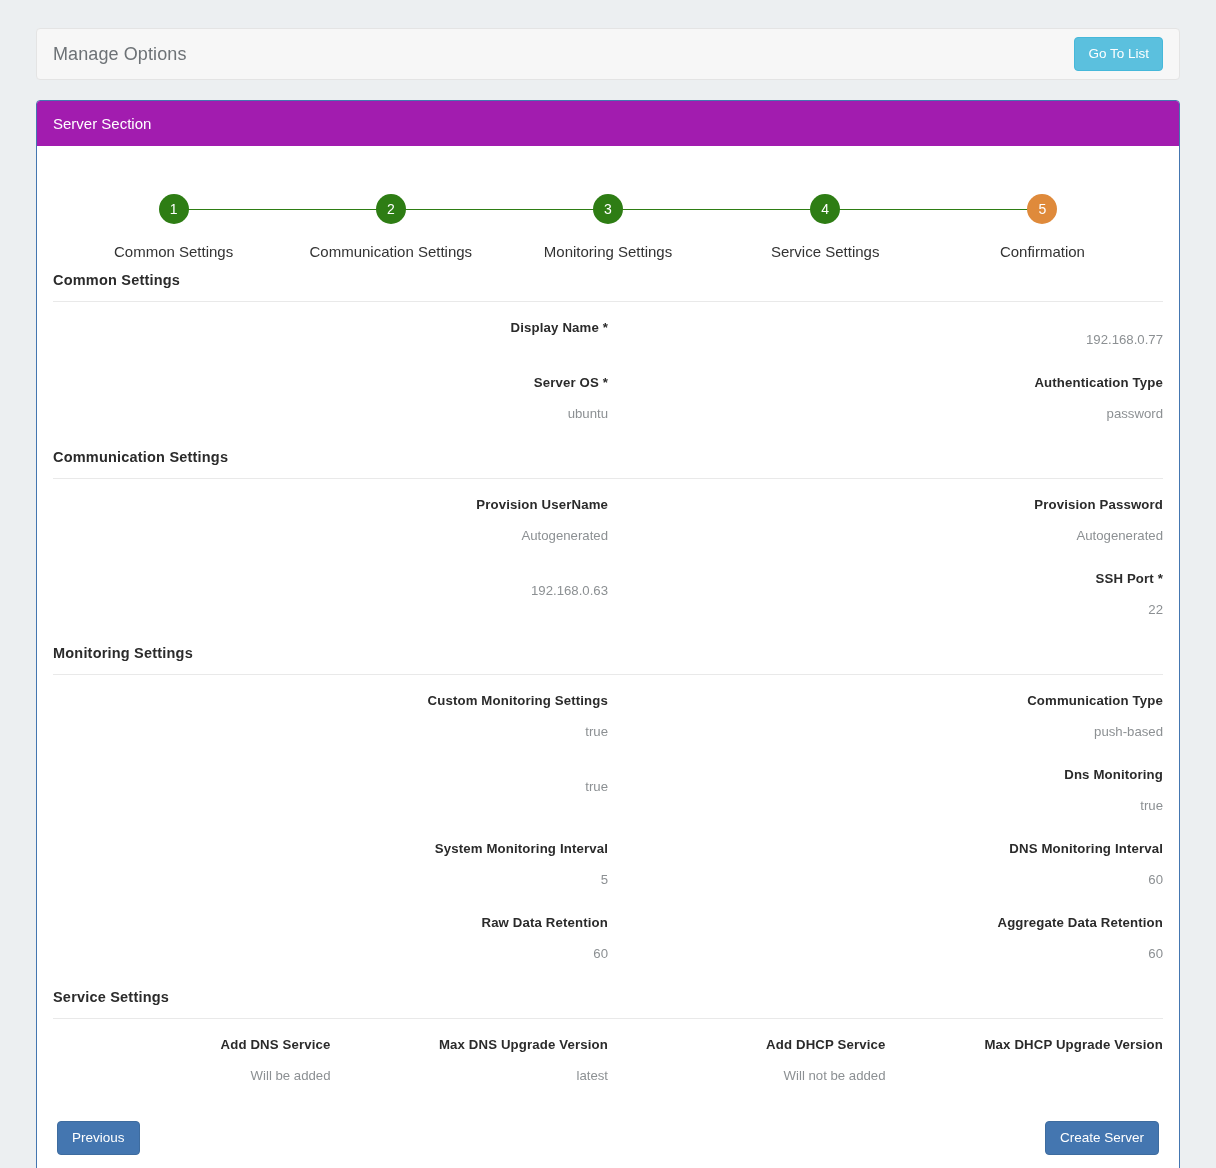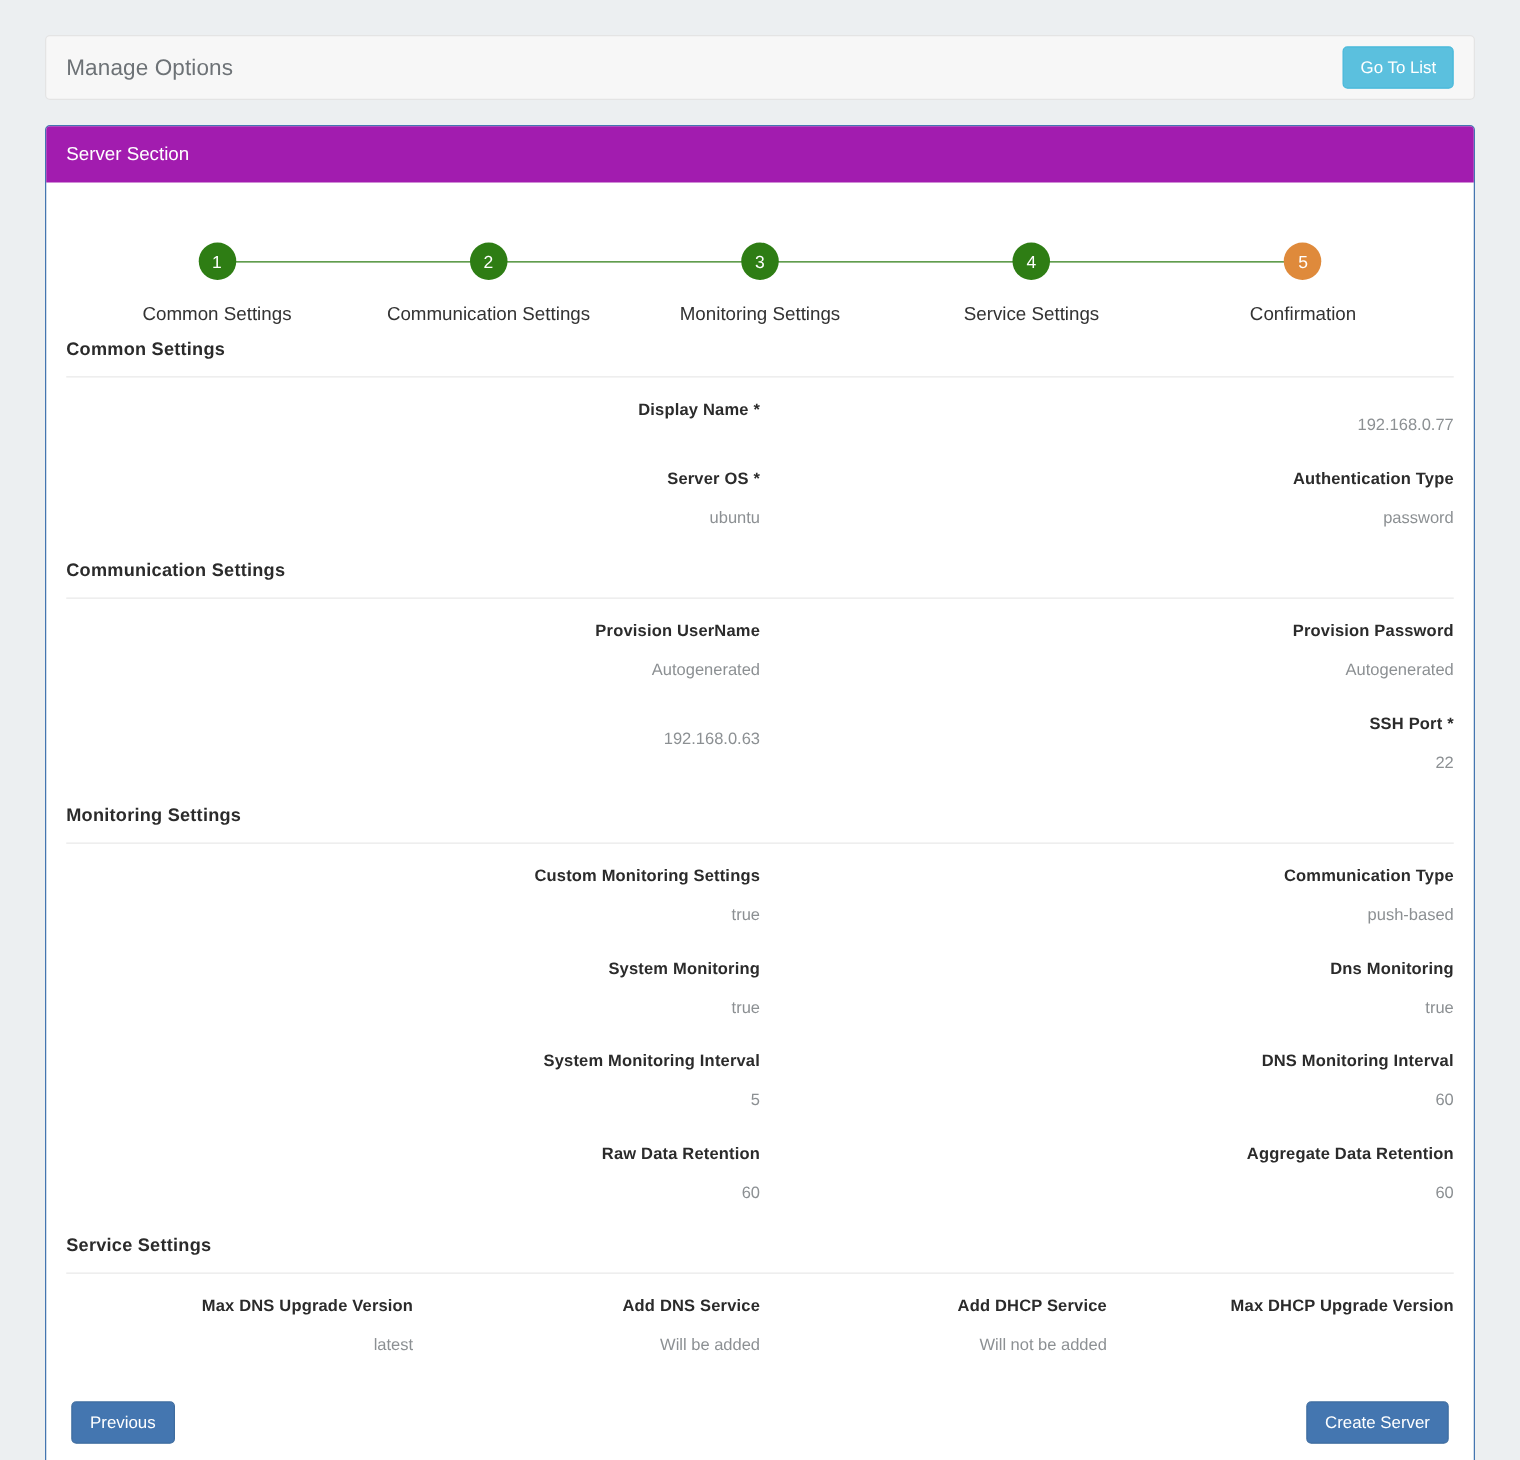--- a/index.html
+++ b/index.html
@@ -284,21 +284,20 @@
           <div class="fld-value">true</div>
         </div>
         <div class="col">
           <div class="fld-label">Communication Type</div>
           <div class="fld-value">push-based</div>
         </div>
       </div>
 
       <div class="row2">
         <div class="col">
-          <div class="fld-label">System Monitoring</div>
           <div class="fld-value">true</div>
         </div>
         <div class="col">
           <div class="fld-label">Dns Monitoring</div>
           <div class="fld-value">true</div>
         </div>
       </div>
 
       <div class="row2">
         <div class="col">
@@ -321,27 +320,27 @@
           <div class="fld-value">60</div>
         </div>
       </div>
       <div class="section-bottom-pad"></div>
     </div>
 
     <div class="section">
       <div class="section-title">Service Settings</div>
 
       <div class="row2">
+        <div class="col col4">
+          <div class="fld-label">Add DNS Service</div>
+          <div class="fld-value">Will be added</div>
+        </div>
         <div class="col col4">
           <div class="fld-label">Max DNS Upgrade Version</div>
           <div class="fld-value">latest</div>
-        </div>
-        <div class="col col4">
-          <div class="fld-label">Add DNS Service</div>
-          <div class="fld-value">Will be added</div>
         </div>
         <div class="col col4">
           <div class="fld-label">Add DHCP Service</div>
           <div class="fld-value">Will not be added</div>
         </div>
         <div class="col col4">
           <div class="fld-label">Max DHCP Upgrade Version</div>
           <div class="fld-value"></div>
         </div>
       </div>

